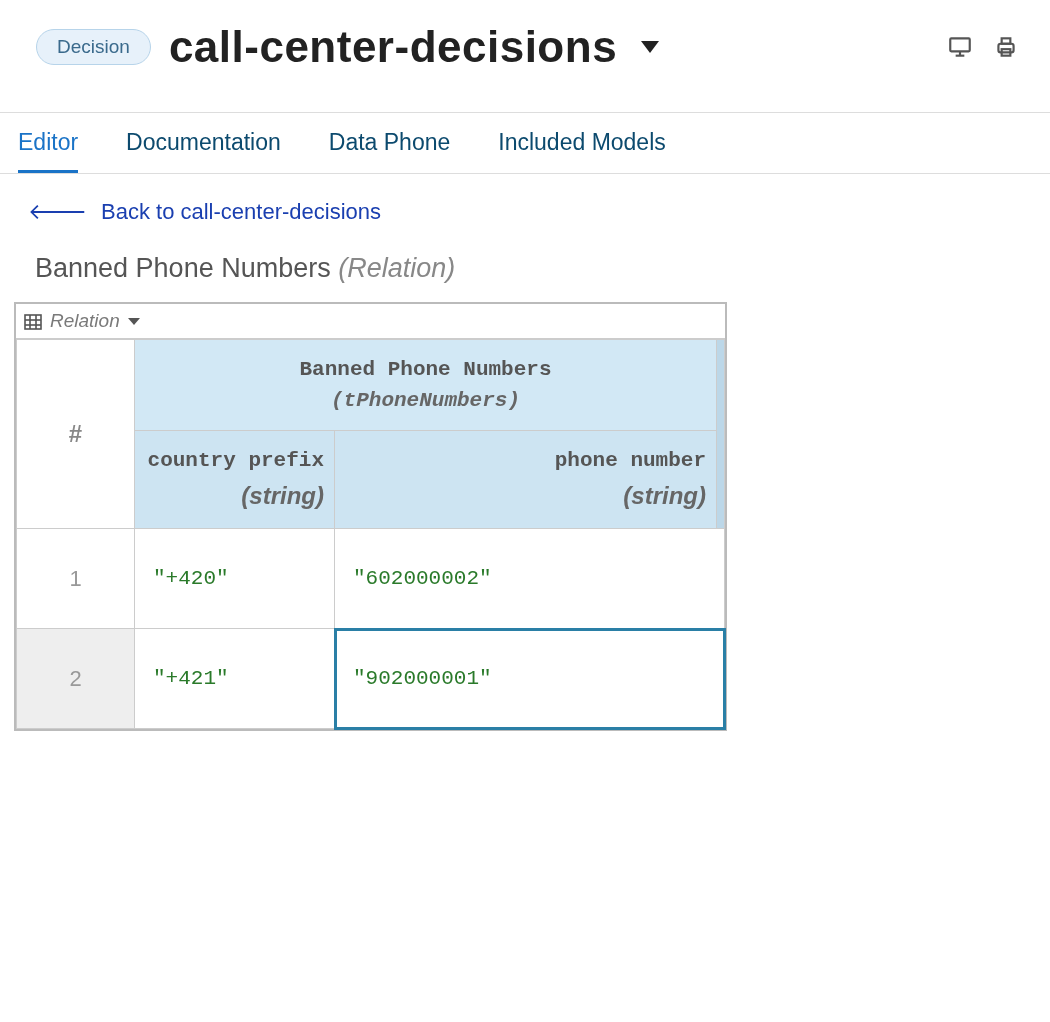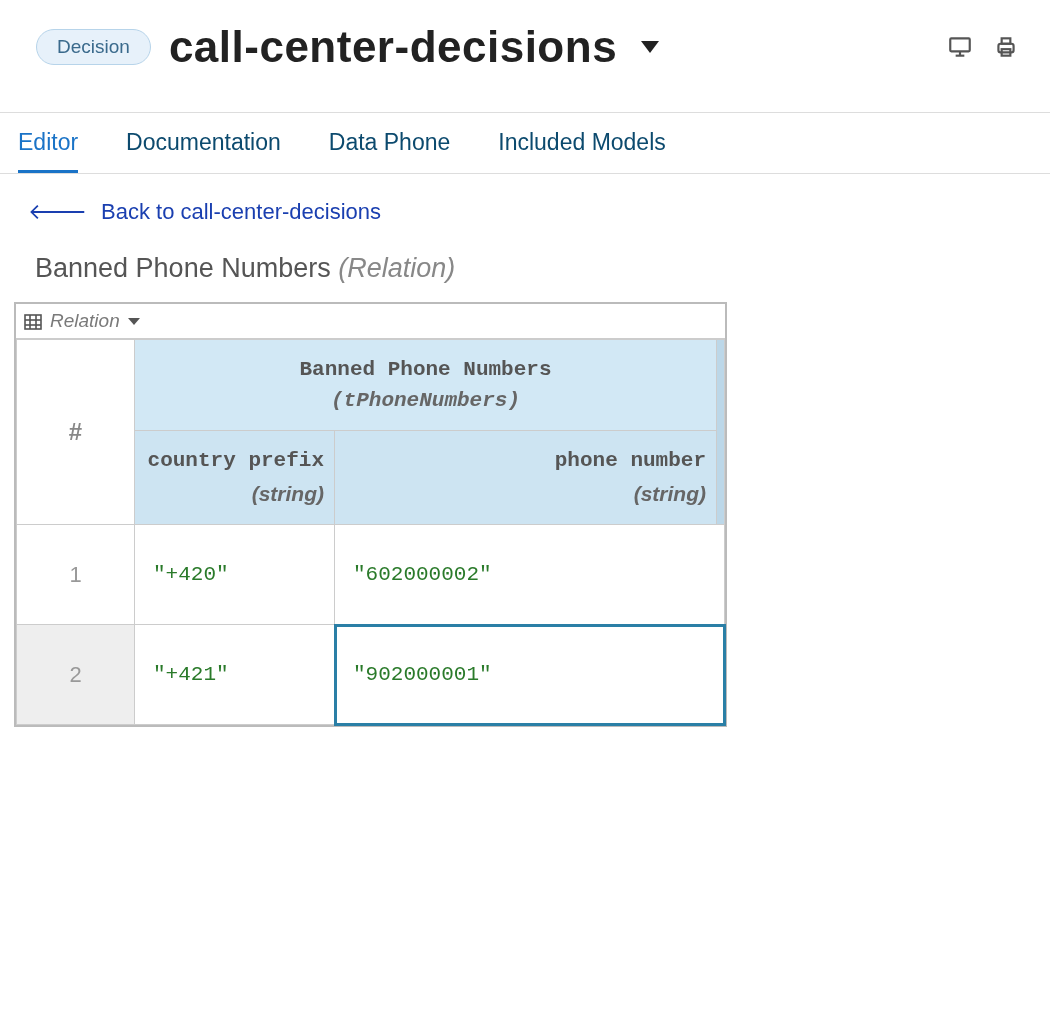--- a/index.html
+++ b/index.html
@@ -156,21 +156,21 @@
     font-family: "Consolas","Courier New",monospace;
     font-size: 21px;
     color: #555;
   }
   .col-header .type-label {
     display: block;
     font-style: italic;
     color: #666;
     font-family: "Segoe UI", Arial, sans-serif;
     margin-top: 10px;
-    font-size: 21px;
+    font-size: 24px;
   }
   .col-prefix { width: 200px; }
   .col-phone  { }
 
   .row-index {
     text-align: center;
     color: #999;
     font-size: 22px;
     font-family: "Segoe UI", Arial, sans-serif;
     width: 118px;

